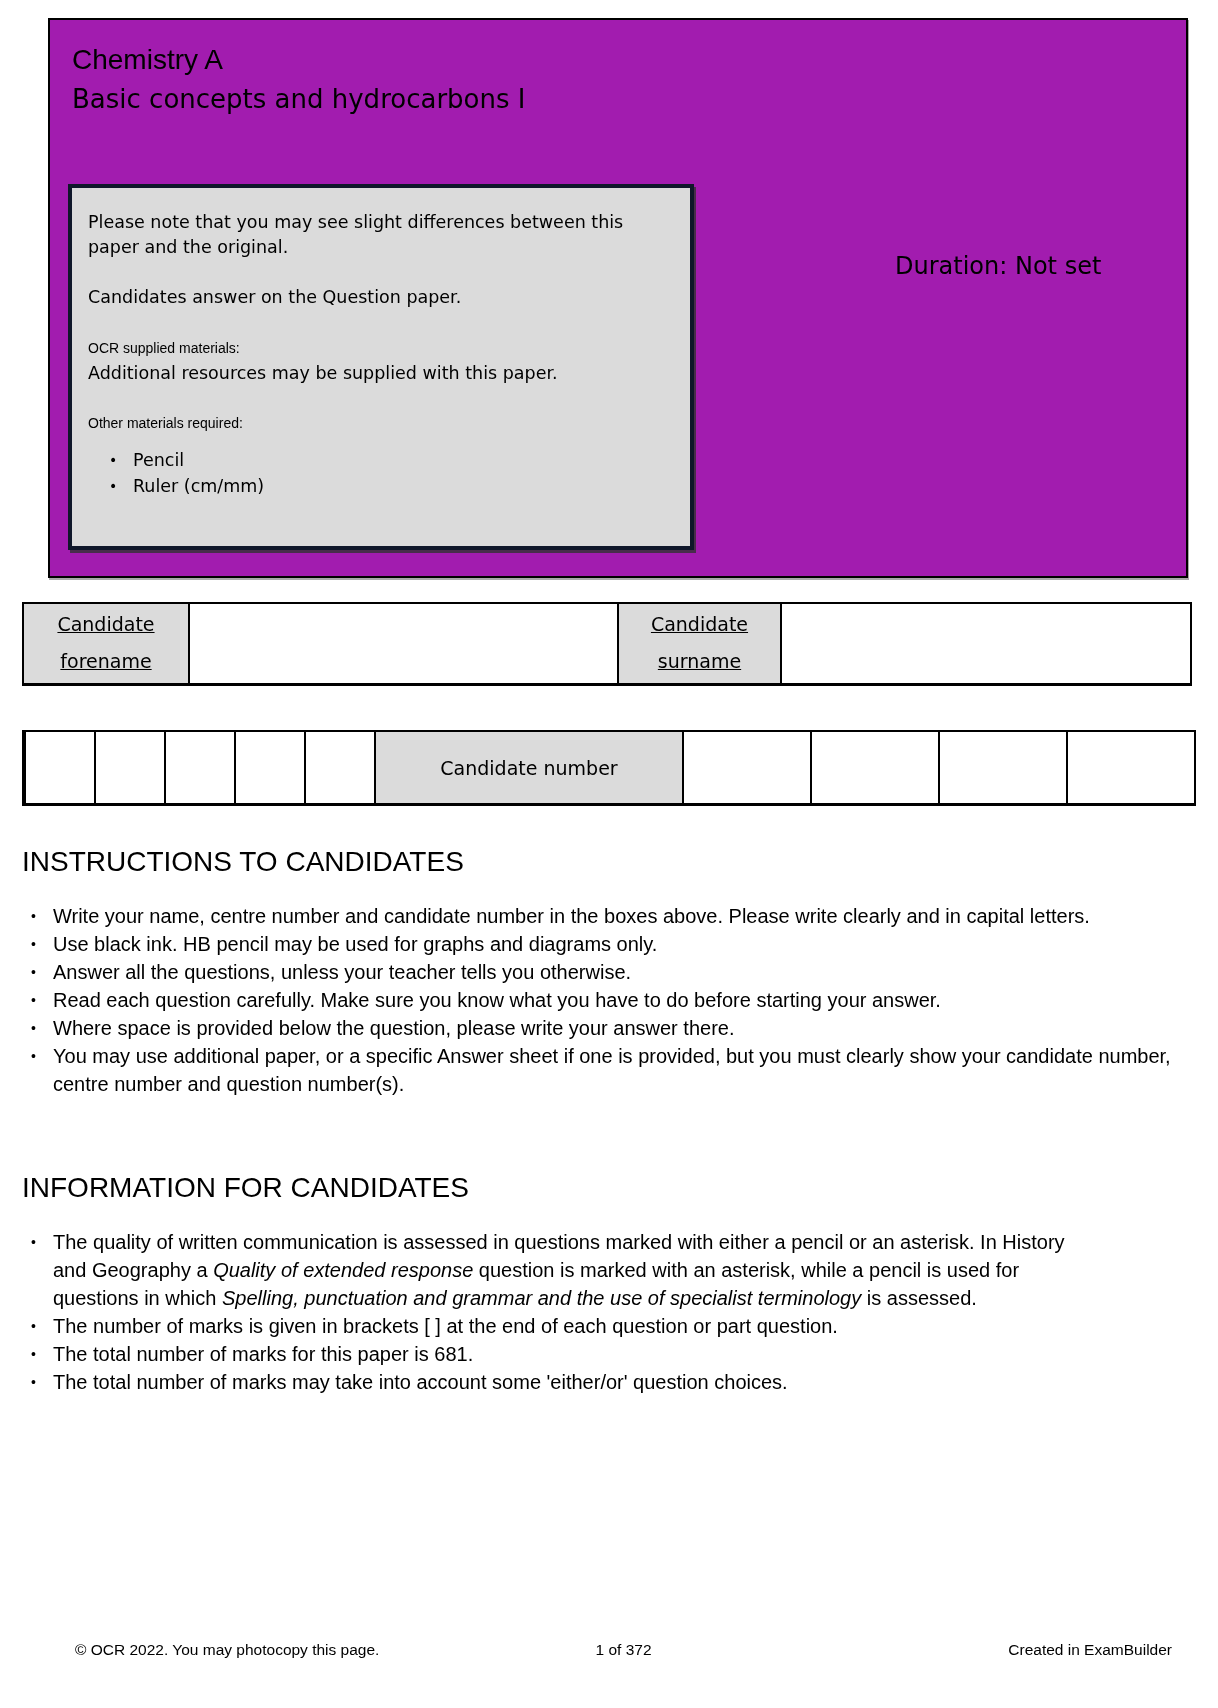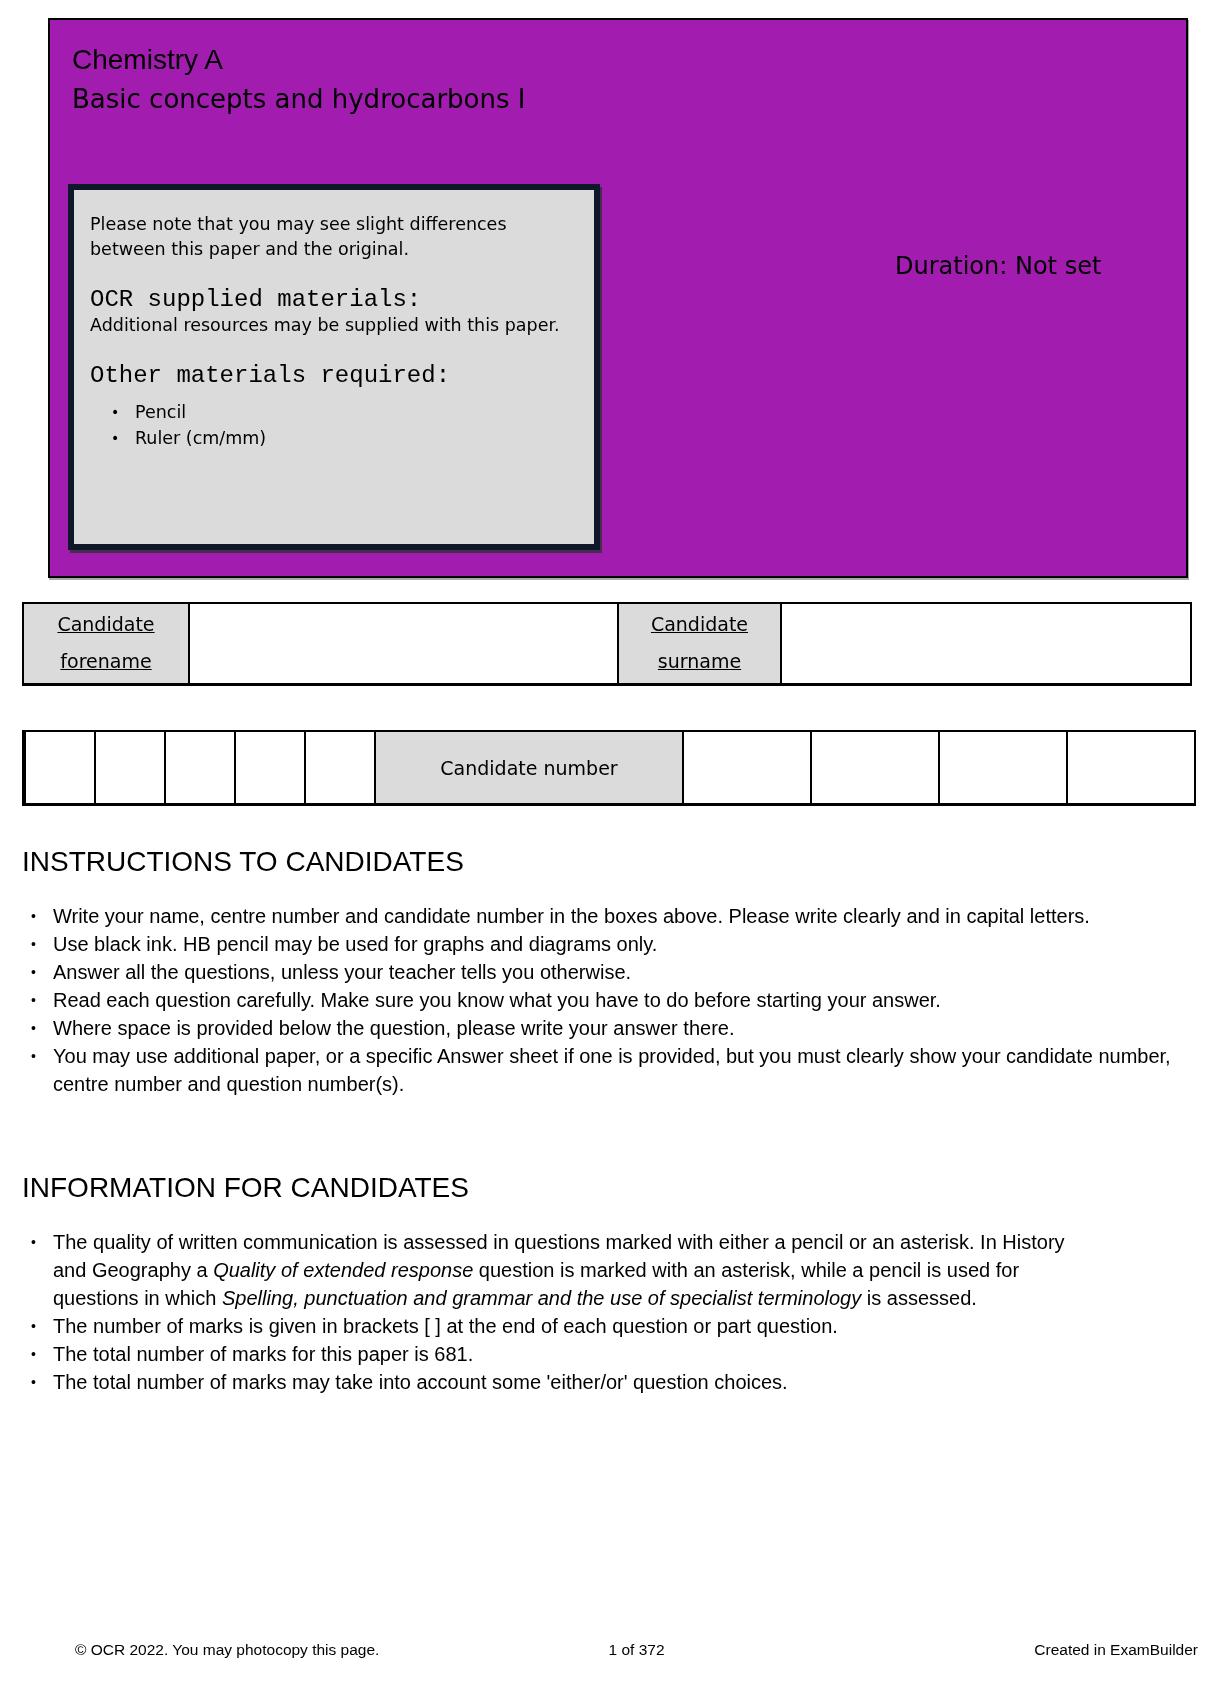--- a/index.html
+++ b/index.html
@@ -13,28 +13,28 @@
     position:absolute; left:48px; top:18px; width:1140px; height:560px;
     border:2px solid #000; box-sizing:border-box; background:#a21caf;
     box-shadow:1px 2px 0 rgba(100,100,100,.55);
   }
   .title-block { padding:20px 0 0 22px; }
   .title-line1 { font:400 28px/40px "Liberation Sans", sans-serif; }
   .title-line2 { font:400 26px/39px "DejaVu Sans", sans-serif; }
   .title-line3 { font:400 26px/39px "DejaVu Sans", sans-serif; text-decoration:underline; display:inline-block; }
 
   .materials-box {
-    position:absolute; left:18px; top:164px; width:532px; height:366px;
-    box-sizing:border-box; background:#dbdbdb; border:6px solid #0f172a;
+    position:absolute; left:18px; top:164px; width:626px; height:366px;
+    box-sizing:border-box; background:#dbdbdb; border:4px solid #0f172a;
     box-shadow:2px 3px 0 rgba(50,50,50,.8);
     padding:22px 16px 12px 16px;
     font:400 17.5px/25px "DejaVu Sans", sans-serif;
   }
   .materials-box p { margin:0 0 25px 0; }
-  .cond { font-family:Liberation Mono, monospace; font-size:24px; }
+  .cond { font-family:Liberation Sans, sans-serif; font-size:14px; }
   .materials-list { margin:11px; padding:0; list-style:none; font:400 17.5px/26px "DejaVu Sans", sans-serif; }
   .materials-list li { position:relative; padding-left:34px; }
   .materials-list li::before { content:"\2022"; position:absolute; left:10px; top:0; font-size:14px; line-height:26px; }
 
   .duration { position:absolute; left:845px; top:232px; font:400 24px "DejaVu Sans", sans-serif; white-space:nowrap; }
 
   
   .name-table {
     position:absolute; left:22px; top:602px; width:1170px; height:84px;
     box-sizing:border-box; display:flex;
@@ -78,35 +78,36 @@
   .information ul.bullets { width:1050px; }
   ul.bullets em { font-style:italic; }
 
   
   .footer {
     position:absolute; left:0; top:1640px; width:100%;
     display:flex; align-items:baseline; font-size:15.5px; line-height:20px;
   }
   .f-left  { flex:1; padding-left:75px; }
   .f-center{ flex:0 0 auto; }
-  .f-right { flex:1; text-align:right; padding-right:20px; }
+  .f-right { flex:1; text-align:right; padding-right:46px; }
 </style>
 </head>
 <body>
 
 <div class="page">
 
   <div class="header-box">
     <div class="title-block">
       <div class="title-line1">Chemistry A</div>
       <div class="title-line2">Basic concepts and hydrocarbons I</div>
     </div>
 
     <div class="materials-box">
       <p>Please note that you may see slight differences between this paper and the original.</p>
+      <p>Candidates answer on the Question paper.</p>
       <p><span class="cond">OCR supplied materials:</span><br><span>Additional resources may be supplied with this paper.</span></p>
       <div class="cond">Other materials required:</div>
       <ul class="materials-list">
         <li>Pencil</li>
         <li>Ruler (cm/mm)</li>
       </ul>
     </div>
 
     <div class="duration">Duration: Not set</div>
   </div>

